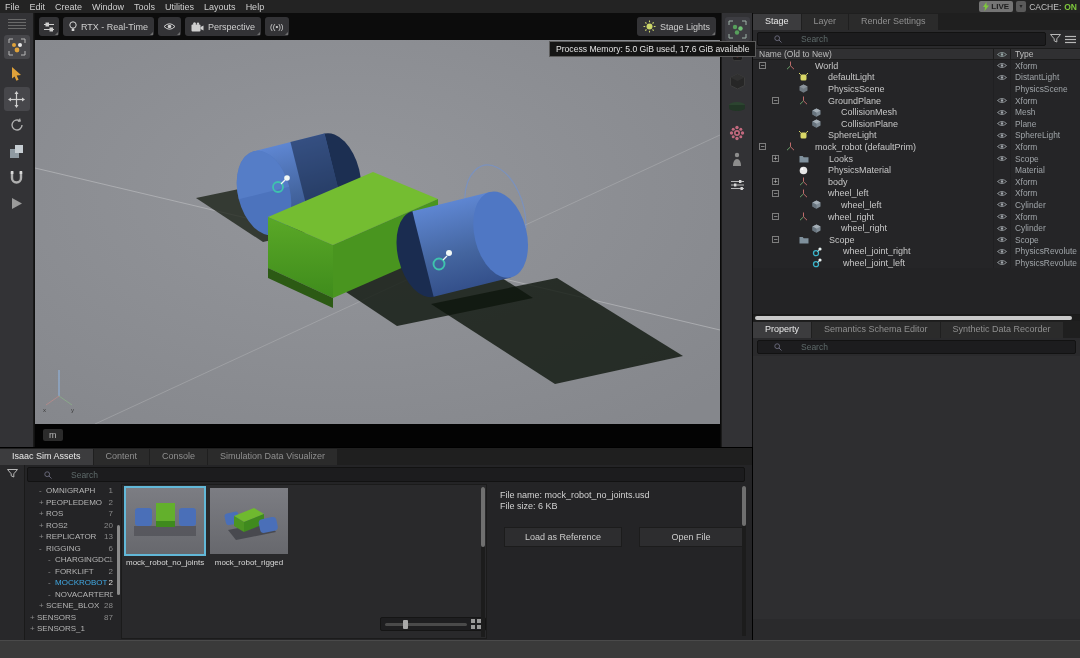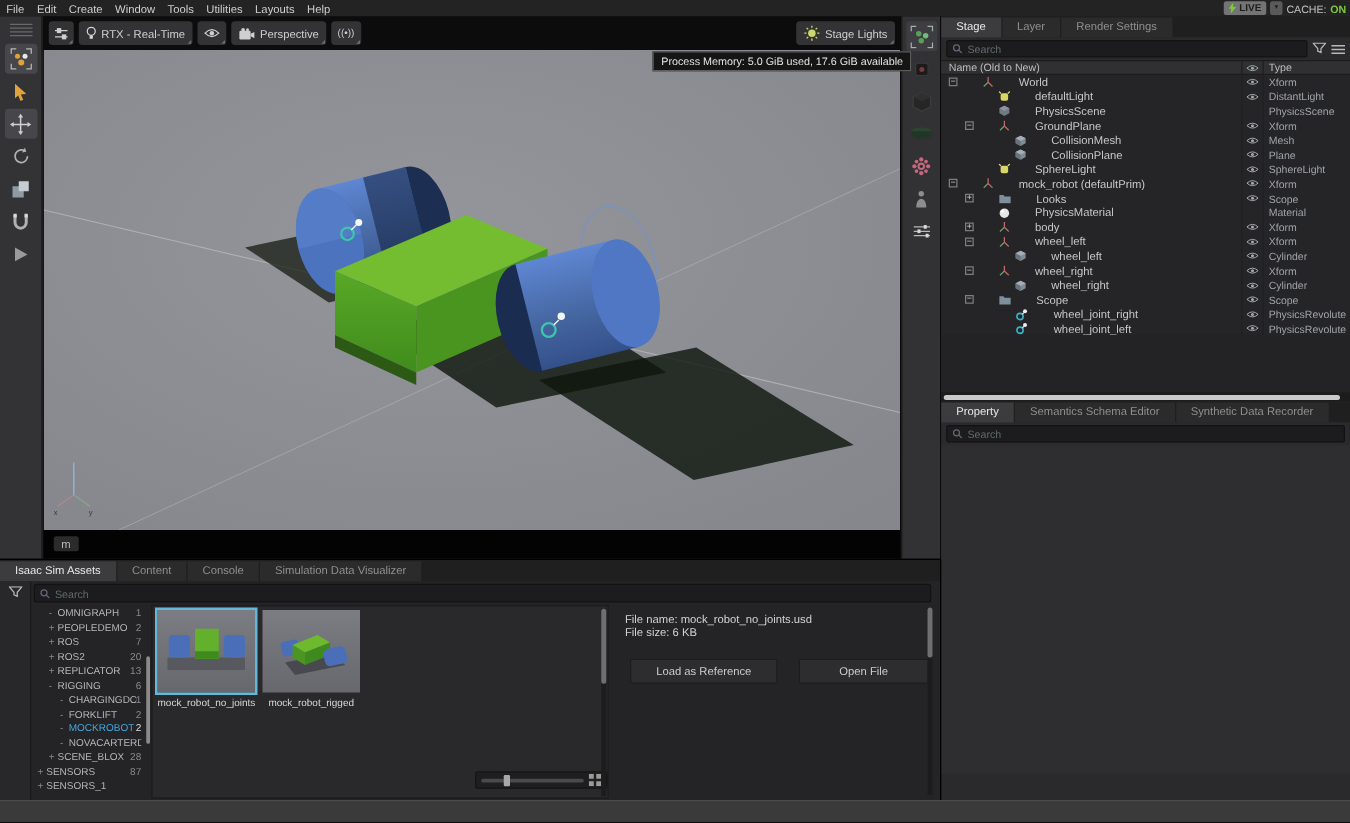--- a/index.html
+++ b/index.html
@@ -26,34 +26,34 @@
 
   
   .viewport { position:absolute; left:35px; top:13px; width:826px; height:434px; background:#0a0a0a; }
   .vp-toolbar { position:absolute; left:0; top:0; width:685px; height:27px; background:#0c0c0c; display:flex; align-items:center; padding:0 4px; gap:4px; }
   .vp-btn { background:#333336; border-radius:3px; height:19px; display:flex; align-items:center; gap:4px; padding:0 6px; color:#cfcfcf; font-size:9px; position:relative; }
   .vp-btn:after { content:""; position:absolute; right:1px; bottom:1px; border-left:3px solid transparent; border-bottom:3px solid #6e6e6e; }
   .vp-spacer { flex:1; }
   .scene-wrap { position:absolute; left:0; top:27px; width:685px; height:384px; }
   .vp-bottom { position:absolute; left:0; top:411px; width:685px; height:23px; background:#030303; }
   .unit-badge { position:absolute; left:8px; top:5px; background:#2b2b2b; border-radius:2px; color:#b9b9b9; font-size:9px; padding:1px 6px; }
-  .tooltip { position:absolute; left:487px; top:28px; background:#151515; border:1px solid #5c5c5c; color:#e3e3e3; font-size:8.6px; padding:2px 6px; white-space:nowrap; z-index:20; }
+  .tooltip { position:absolute; left:514px; top:28px; background:#151515; border:1px solid #5c5c5c; color:#e3e3e3; font-size:8.6px; padding:2px 6px; white-space:nowrap; z-index:20; }
 
   
   .right-toolbar { position:absolute; left:721px; top:13px; width:31px; height:434px; background:#323235; border-left:1px solid #1a1a1a; display:flex; flex-direction:column; align-items:center; padding-top:3px; }
   .rt-btn { width:25px; height:24px; display:flex; align-items:center; justify-content:center; margin:1px 0; border-radius:3px; }
   .rt-btn.hl { background:#3d3d42; }
 
   
   .right-panel { position:absolute; left:753px; top:13px; width:327px; height:627px; background:#2a2a2c; }
   .tabbar { display:flex; background:#1f1f1f; height:17px; align-items:flex-end; gap:1px; }
   .tab { font-size:9px; color:#8f8f8f; background:#2b2b2b; padding:2px 12px 3px 12px; height:16px; }
   .tab.active { background:#3c3c3e; color:#e8e8e8; }
   .searchrow { display:flex; align-items:center; gap:4px; padding:2px 4px; background:#2a2a2c; }
-  .searchbox { flex:1; background:#1c1c1e; border:1px solid #121212; border-radius:2px; height:14px; display:flex; align-items:center; gap:4px; padding:0 4px; }
+  .searchbox { flex:1; background:#1c1c1e; border:1px solid #121212; border-radius:2px; height:14px; display:flex; align-items:center; gap:19px; padding:0 16px; }
   .searchbox span { font-size:8.5px; color:#5e6a6a; }
   .icon-sm { display:inline-flex; }
   .stage-header { display:flex; height:12px; background:#303032; border-top:1px solid #1c1c1c; border-bottom:1px solid #1c1c1c; align-items:center; }
   .col-name { flex:0 0 240px; padding-left:6px; font-size:8.5px; color:#bdbdbd; }
   .col-eye { flex:0 0 17px; display:flex; justify-content:center; border-left:1px solid #1c1c1c; height:100%; align-items:center; }
   .col-type { flex:1; padding-left:4px; font-size:8.5px; color:#bdbdbd; border-left:1px solid #1c1c1c; height:100%; display:flex; align-items:center; }
   .stage-tree { background:#252527; height:208px; overflow:hidden; }
   .srow { display:flex; height:11.6px; align-items:center; }
   .srow .nm { flex:0 0 240px; display:flex; align-items:center; gap:20px; overflow:hidden; }
   .srow .nm span.lbl { font-size:9px; color:#c7c7c7; white-space:nowrap; }

